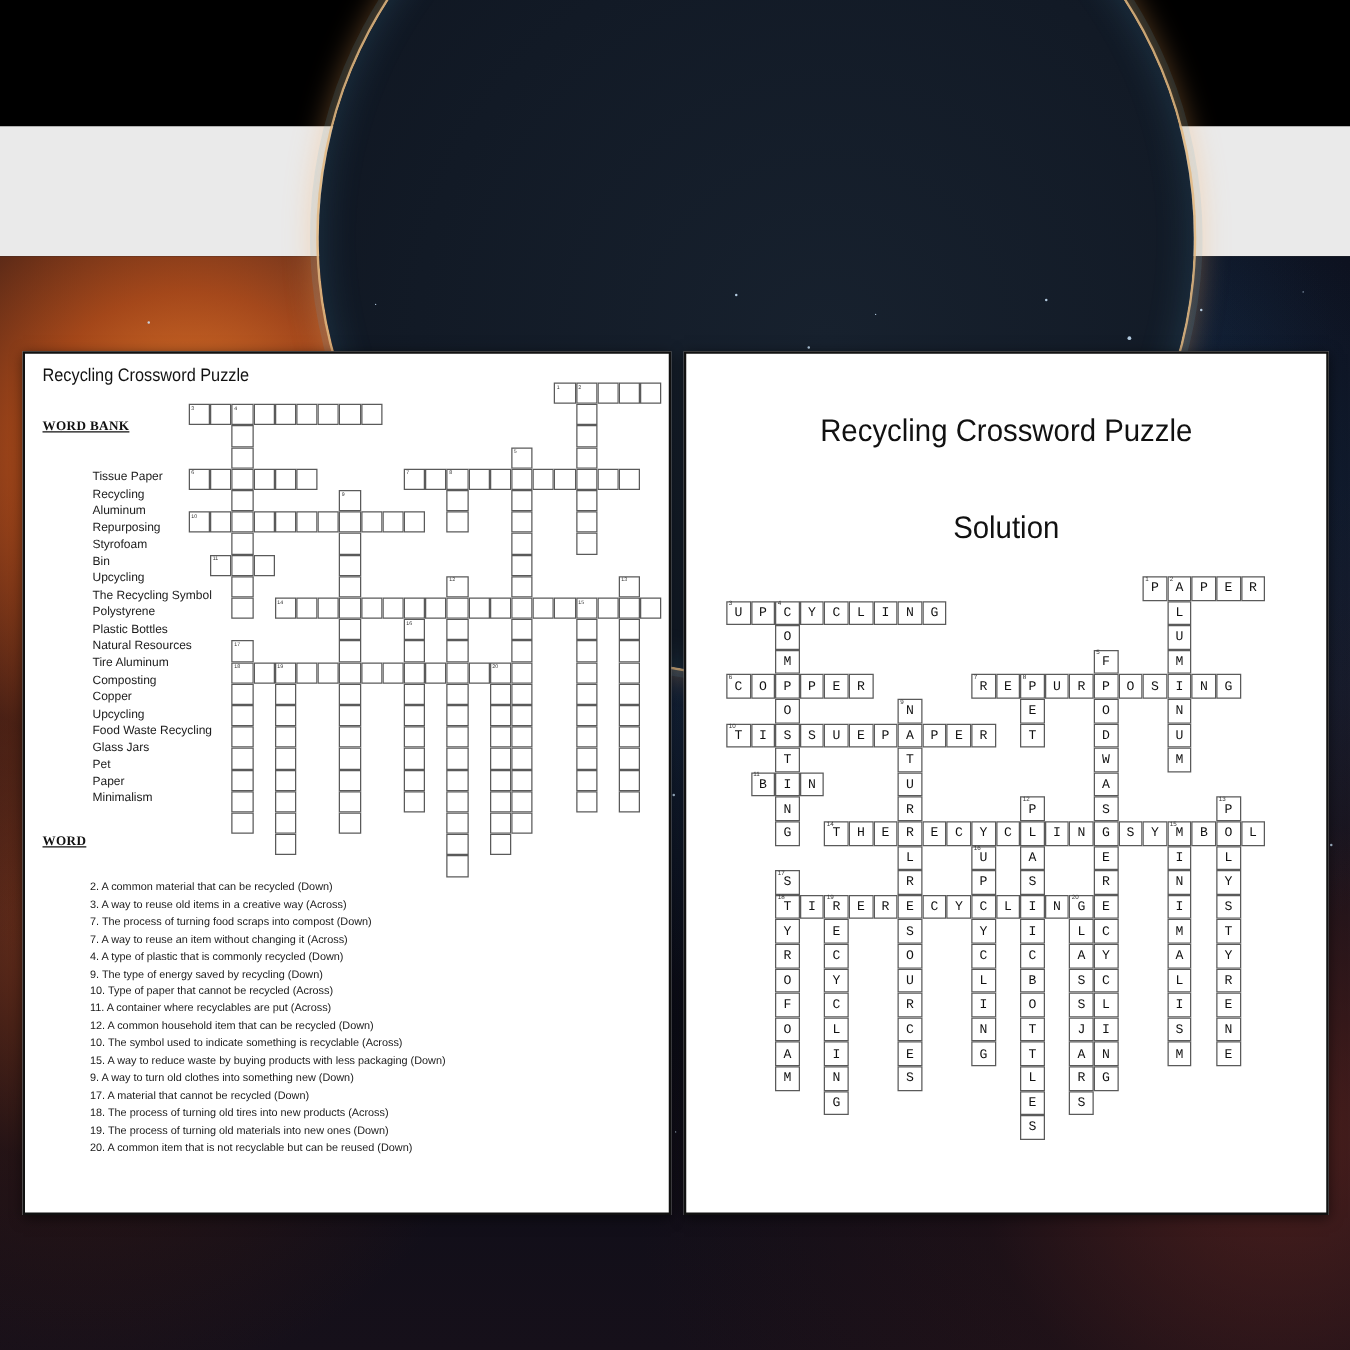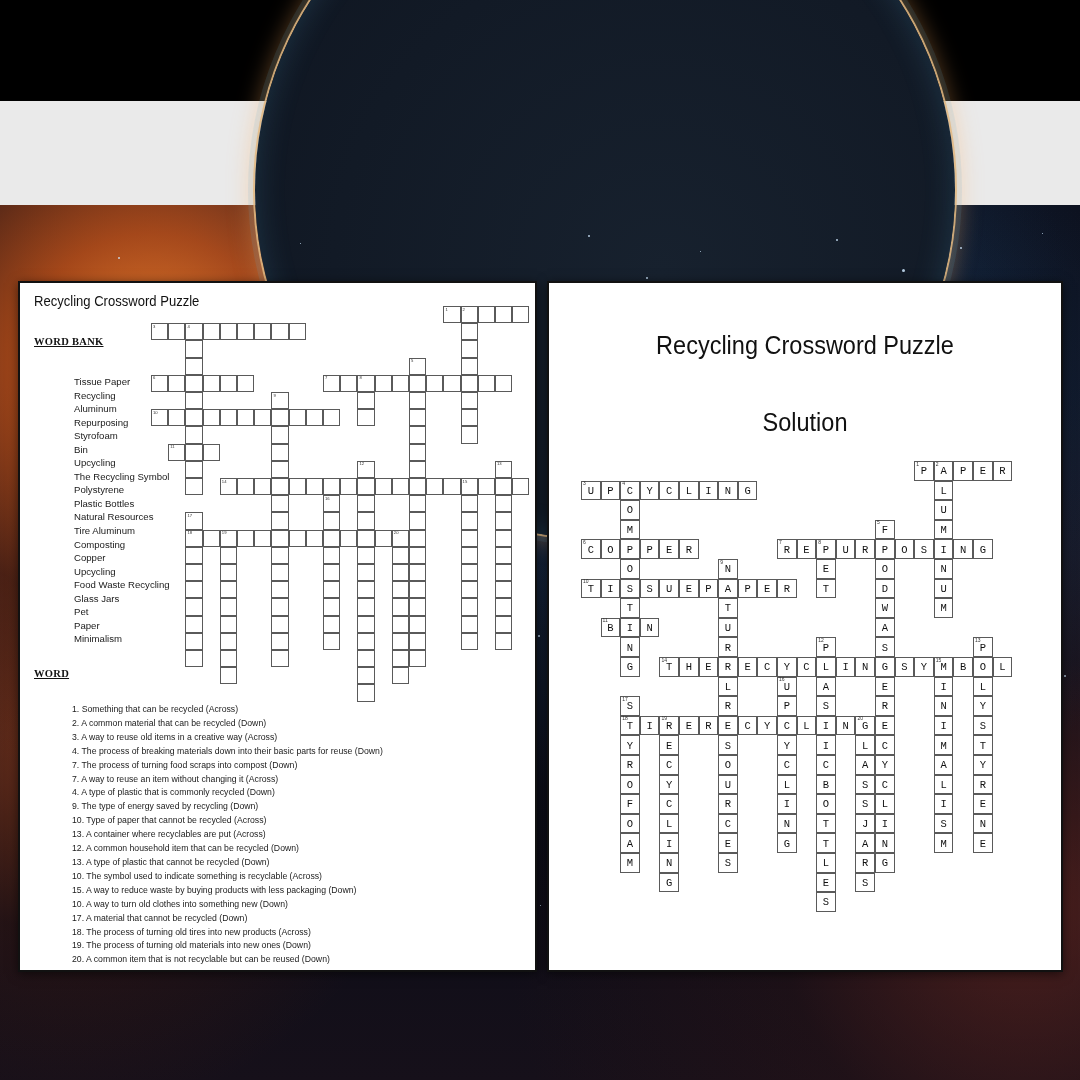--- a/index.html
+++ b/index.html
@@ -193,35 +193,32 @@
         <li>Copper</li>
         <li>Upcycling</li>
         <li>Food Waste Recycling</li>
         <li>Glass Jars</li>
         <li>Pet</li>
         <li>Paper</li>
         <li>Minimalism</li>
       </ul>
     <div class="clues-head">WORD</div>
     <ul class="clues-list" id="clues">
-        <li>1. Something that can be recycled (Across)</li>
         <li>2. A common material that can be recycled (Down)</li>
         <li>3. A way to reuse old items in a creative way (Across)</li>
-        <li>4. The process of breaking materials down into their basic parts for reuse (Down)</li>
         <li>7. The process of turning food scraps into compost (Down)</li>
         <li>7. A way to reuse an item without changing it (Across)</li>
         <li>4. A type of plastic that is commonly recycled (Down)</li>
         <li>9. The type of energy saved by recycling (Down)</li>
         <li>10. Type of paper that cannot be recycled (Across)</li>
-        <li>13. A container where recyclables are put (Across)</li>
+        <li>11. A container where recyclables are put (Across)</li>
         <li>12. A common household item that can be recycled (Down)</li>
-        <li>13. A type of plastic that cannot be recycled (Down)</li>
         <li>10. The symbol used to indicate something is recyclable (Across)</li>
         <li>15. A way to reduce waste by buying products with less packaging (Down)</li>
-        <li>10. A way to turn old clothes into something new (Down)</li>
+        <li>9. A way to turn old clothes into something new (Down)</li>
         <li>17. A material that cannot be recycled (Down)</li>
         <li>18. The process of turning old tires into new products (Across)</li>
         <li>19. The process of turning old materials into new ones (Down)</li>
         <li>20. A common item that is not recyclable but can be reused (Down)</li>
       </ul>
     <div class="grid" id="grid-puzzle" style="left: 131px; top: 23px;">
         <div class="cell" style="left: 292.4px; top: 0px;">
           <span class="num">1</span>
         </div>
         <div class="cell" style="left: 309.6px; top: 0px;">

